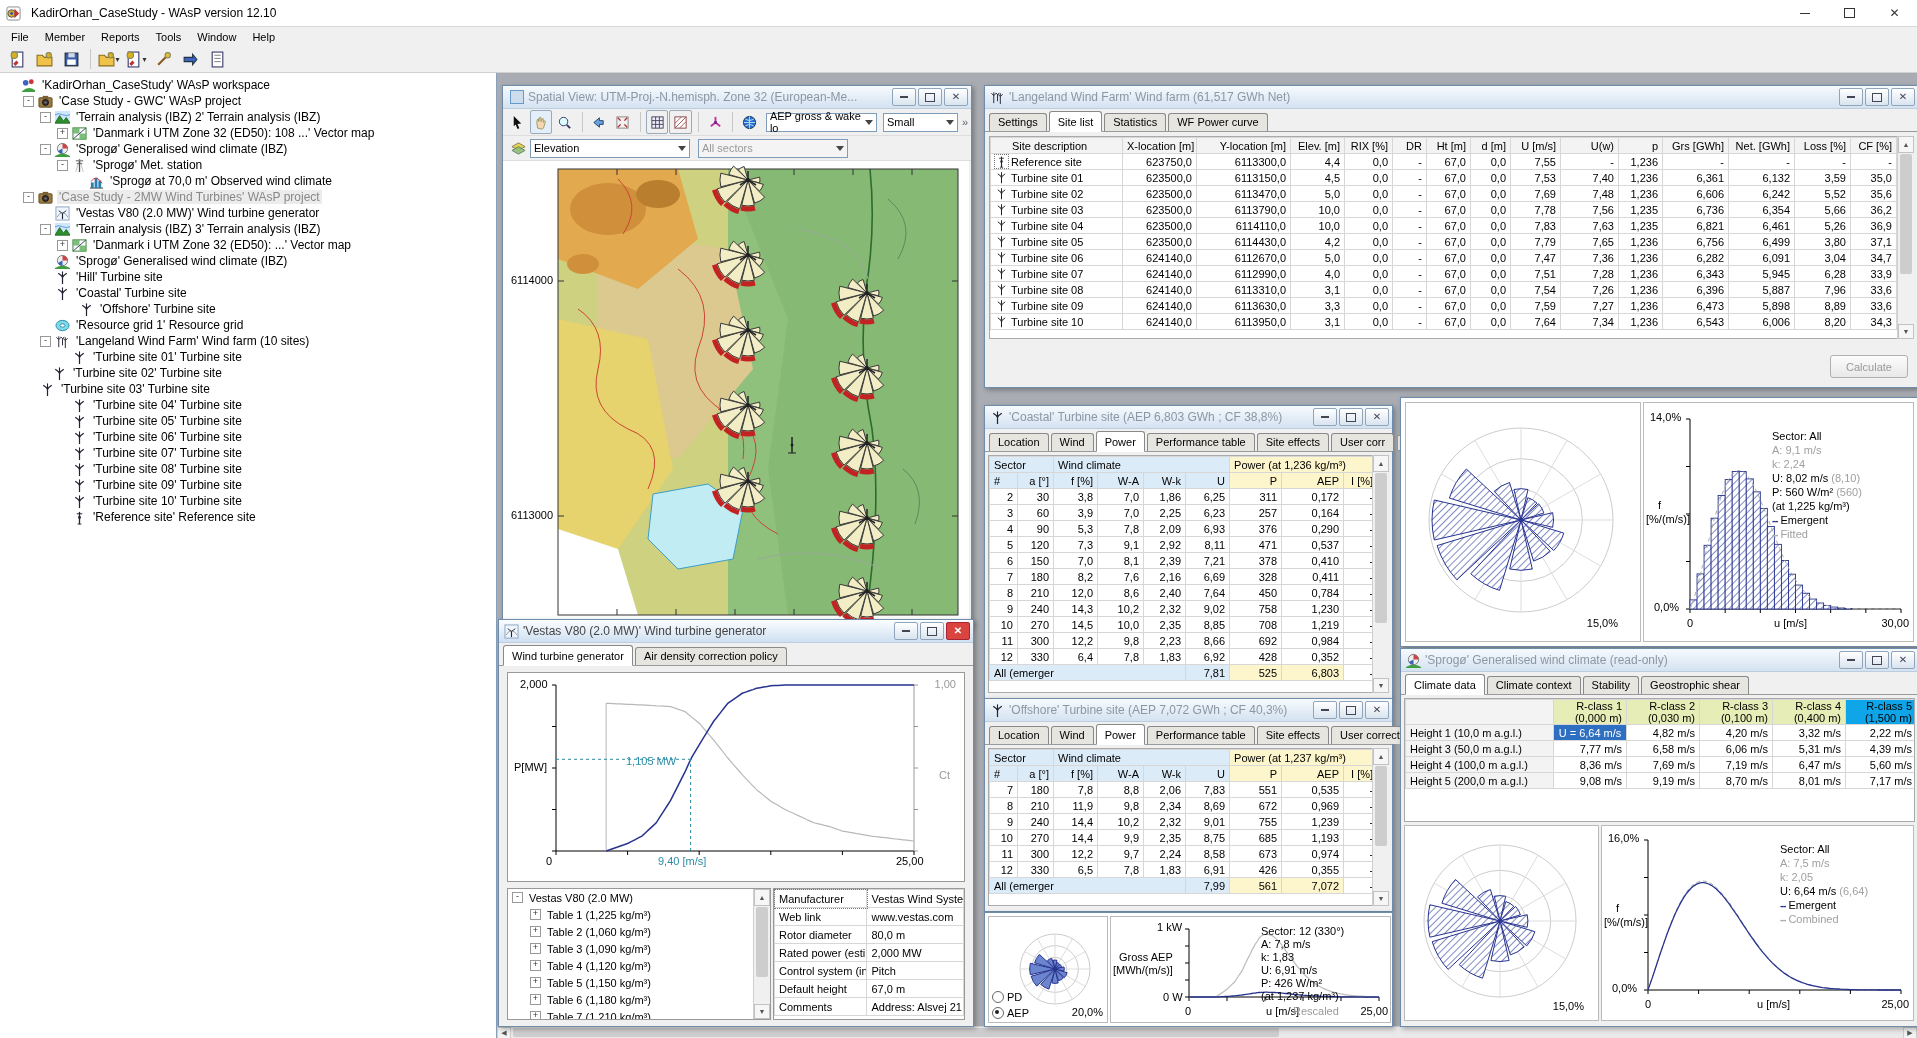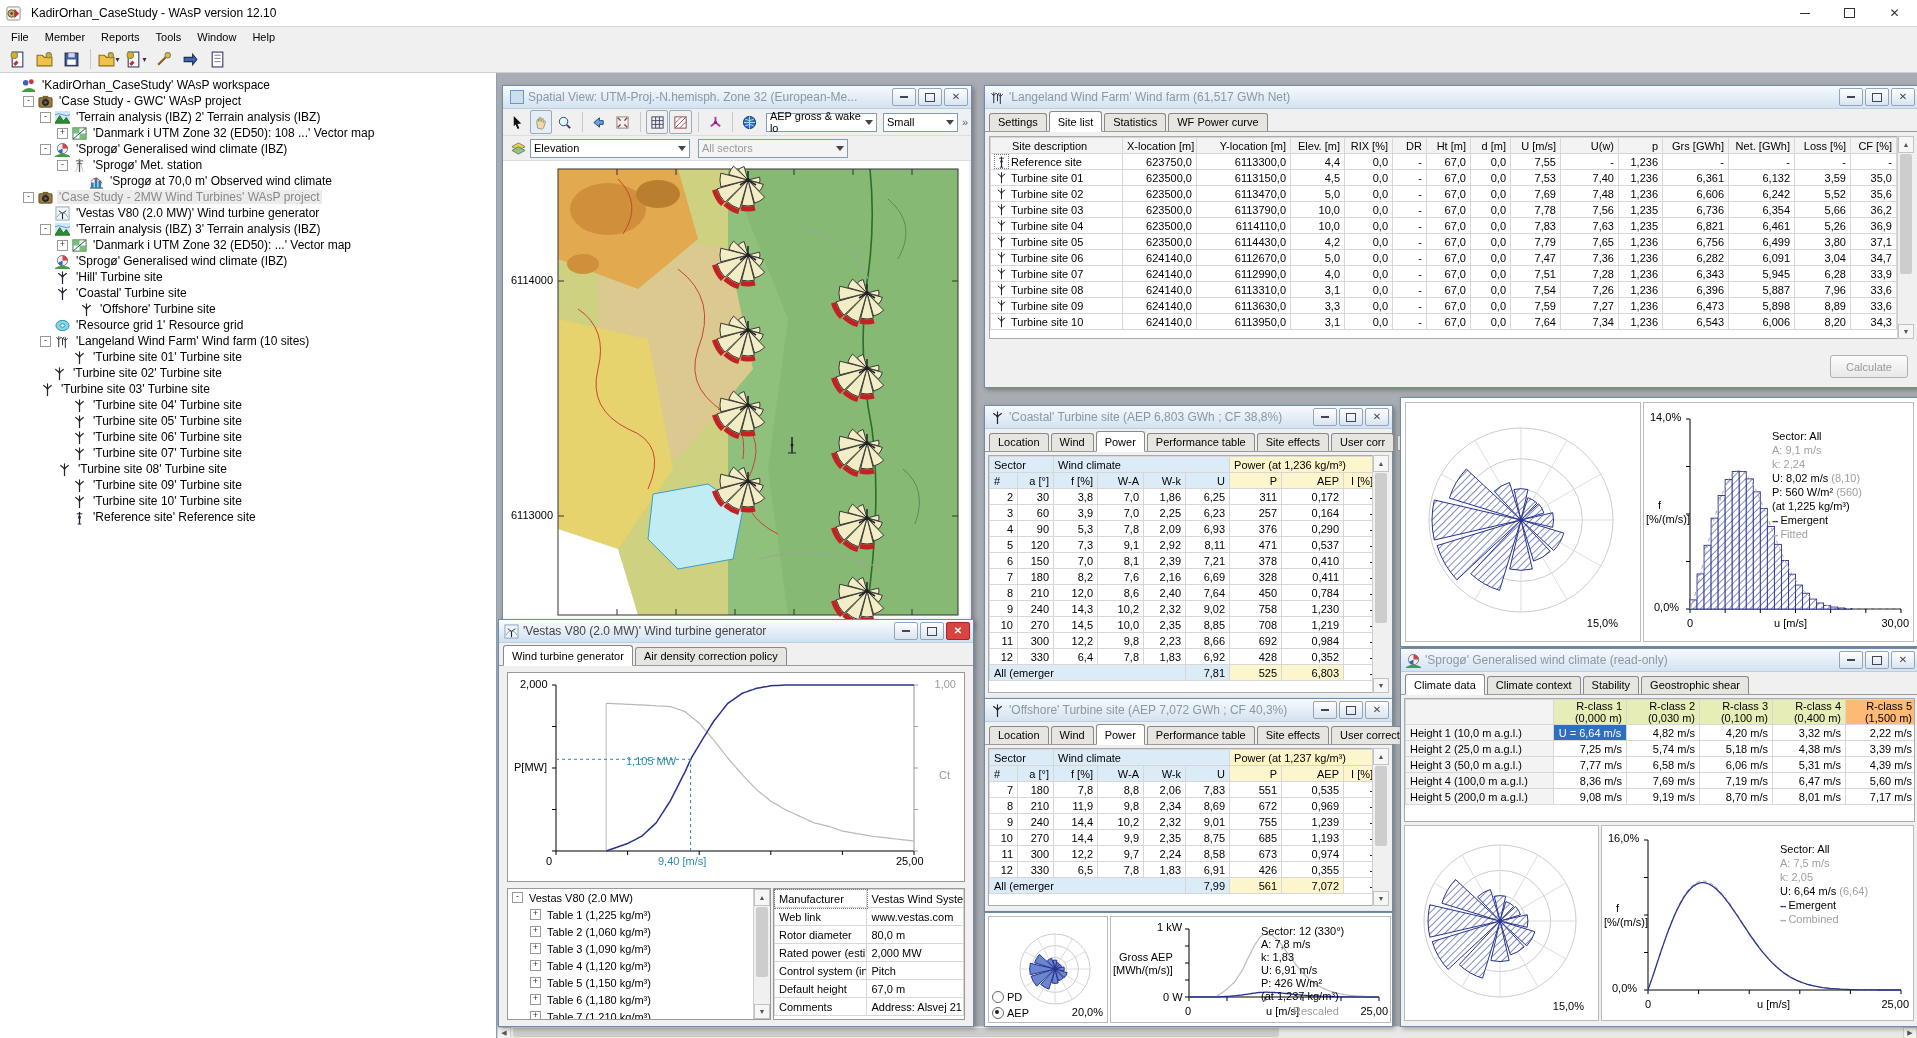--- a/index.html
+++ b/index.html
@@ -498,21 +498,21 @@
         </svg>
         <span class="tlabel">'Turbine site 06' Turbine site</span>
       </div>
       <div class="trow" style="padding-left: 57px;">
         <span style="width: 15px;"></span>
         <svg class="tico">
           <use href="#i-site"></use>
         </svg>
         <span class="tlabel">'Turbine site 07' Turbine site</span>
       </div>
-      <div class="trow" style="padding-left: 42px;">
+      <div class="trow" style="padding-left: 57px;">
         <span style="width: 15px;"></span>
         <svg class="tico">
           <use href="#i-site"></use>
         </svg>
         <span class="tlabel">'Turbine site 08' Turbine site</span>
       </div>
       <div class="trow" style="padding-left: 57px;">
         <span style="width: 15px;"></span>
         <svg class="tico">
           <use href="#i-site"></use>
@@ -1460,42 +1460,34 @@
                 <div>(0,030 m)</div>
               </th>
               <th style="background: rgb(230, 237, 182);">
                 <div>R-class 3</div>
                 <div>(0,100 m)</div>
               </th>
               <th style="background: rgb(230, 237, 182);">
                 <div>R-class 4</div>
                 <div>(0,400 m)</div>
               </th>
-              <th style="background: #fdba74;">
+              <th style="background: #0ea5e9;">
                 <div>R-class 5</div>
                 <div>(1,500 m)</div>
               </th>
             </tr>
           </thead>
           <tbody>
             <tr>
               <td class="lft" style="background: rgb(243, 243, 243);">Height 1  (10,0 m a.g.l.)</td>
               <td class="num" style="background: rgb(47, 111, 193); color: rgb(255, 255, 255); text-align: center;">U = 6,64 m/s</td>
               <td class="num">4,82 m/s</td>
               <td class="num">4,20 m/s</td>
               <td class="num">3,32 m/s</td>
               <td class="num">2,22 m/s</td>
-            </tr>
-            <tr>
-              <td class="lft" style="background: rgb(243, 243, 243);">Height 2  (25,0 m a.g.l.)</td>
-              <td class="num">7,25 m/s</td>
-              <td class="num">5,74 m/s</td>
-              <td class="num">5,18 m/s</td>
-              <td class="num">4,38 m/s</td>
-              <td class="num">3,39 m/s</td>
             </tr>
             <tr>
               <td class="lft" style="background: rgb(243, 243, 243);">Height 3  (50,0 m a.g.l.)</td>
               <td class="num">7,77 m/s</td>
               <td class="num">6,58 m/s</td>
               <td class="num">6,06 m/s</td>
               <td class="num">5,31 m/s</td>
               <td class="num">4,39 m/s</td>
             </tr>
             <tr>

